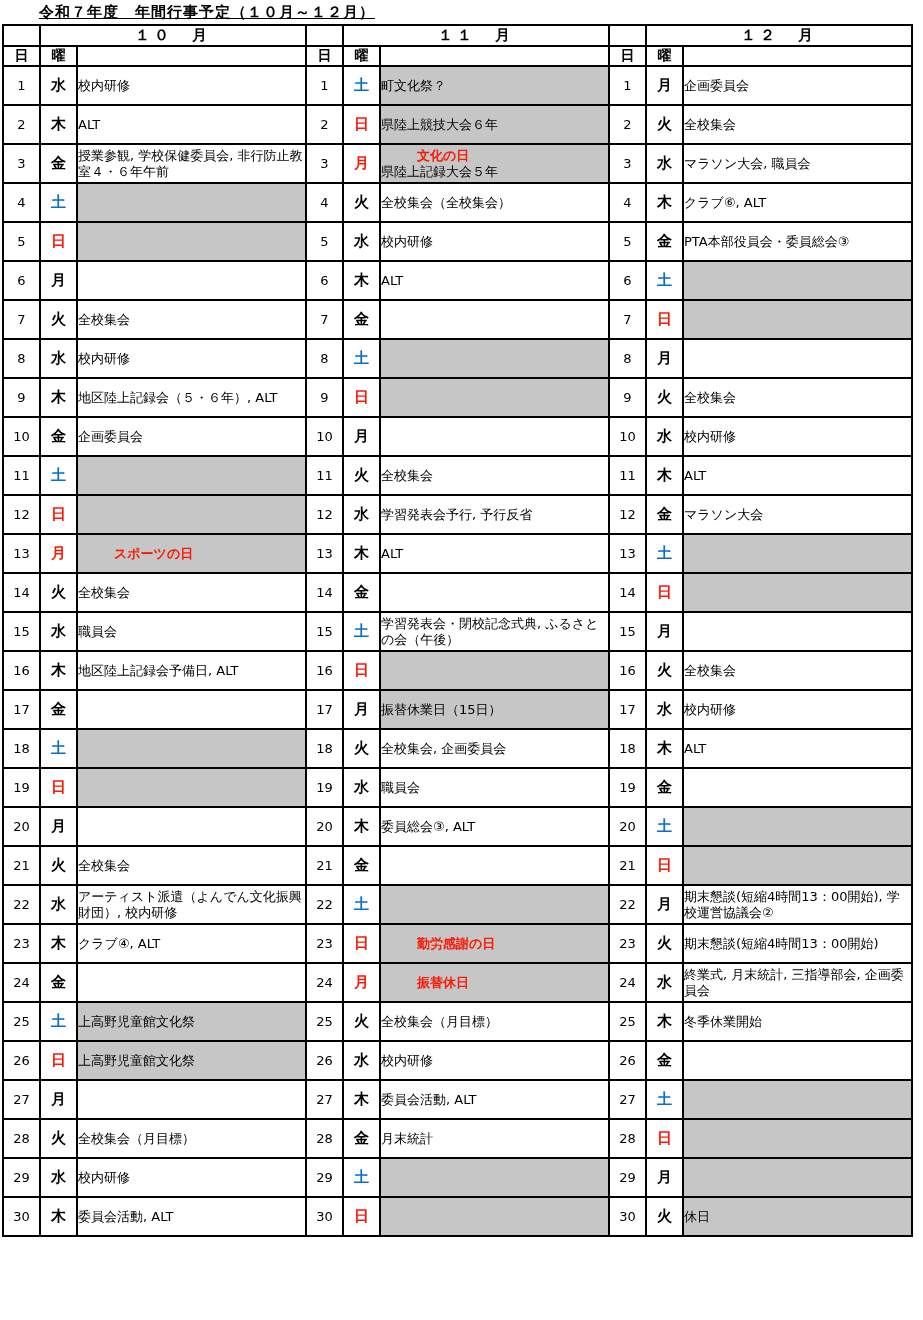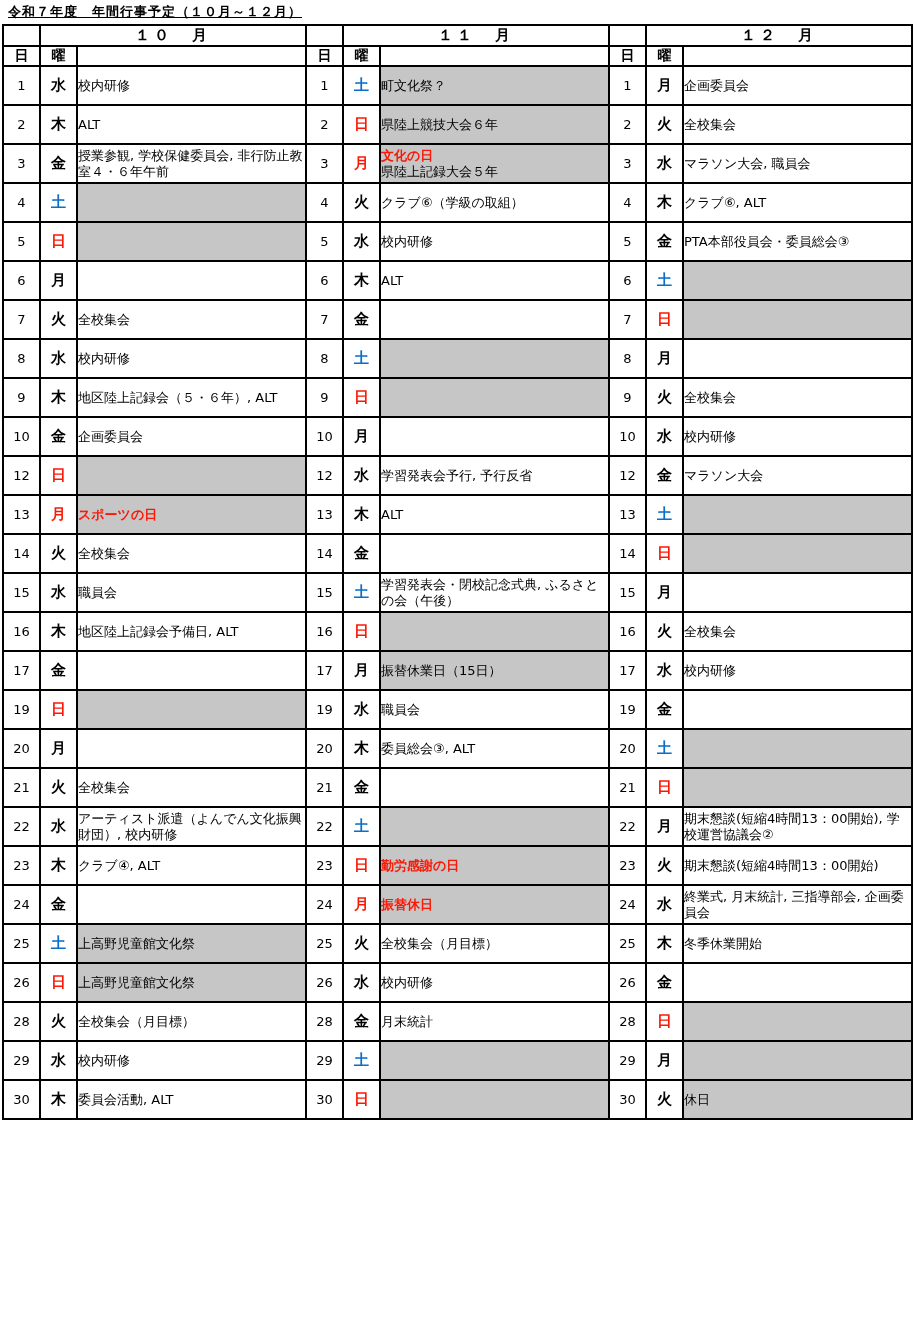--- a/index.html
+++ b/index.html
@@ -3,27 +3,28 @@
 <meta charset="utf-8">
 <style>
   html, body { margin: 0; padding: 0; background: #ffffff; }
   body {
     font-family: "DejaVu Sans", "Liberation Sans", sans-serif;
     color: #000;
     width: 923px;
   }
   .page { padding: 1px 0 0 2px; }
   .title {
-    font-size: 13px;
+    font-size: 15px;
     font-weight: bold;
     text-decoration: underline;
     padding: 1px 12px 2px 6px;
     letter-spacing: 1px;
     line-height: 20px;
     white-space: nowrap;
+    margin-left: 31px;
   }
   table.cal {
     border-collapse: collapse;
     table-layout: fixed;
     width: 783px;
   }
   table.cal td {
     border: 2px solid #000;
     padding: 0;
     overflow: hidden;
@@ -56,21 +57,21 @@
   }
   .wd-b { color: var(--saturday_blue); }
   .wd-r { color: var(--holiday_red); }
   .c-evt {
     font-size: 13px;
     line-height: 1.22;
     padding: 1px 2px 1px 4px;
   }
   .bg-gray { background: var(--closed_gray); }
   .evt-line { display: block; }
-  .txt-red { color: var(--holiday_red); font-weight: bold; }
+  .txt-red { color: var(--holiday_red); font-weight: bold; padding-left: 36px; }
   .c-diag { position: relative; background: #fff; }
   .c-diag svg { position: absolute; left: 0; top: 0; width: 100%; height: 100%; display: block; }
 </style>
 </head>
 <body>
 
 <div class="page">
   <div class="title">令和７年度　年間行事予定（１０月～１２月）</div>
 
   <table class="cal">
@@ -159,21 +160,21 @@
             <span class="evt-line">マラソン大会, 職員会</span>
           </td>
         </tr>
         <tr>
           <td class="c-daynum">4</td>
           <td class="c-wd wd-b">土</td>
           <td class="c-evt bg-gray"></td>
           <td class="c-daynum">4</td>
           <td class="c-wd">火</td>
           <td class="c-evt">
-            <span class="evt-line">クラブ⑥（学級の取組）</span>
+            <span class="evt-line">全校集会（全校集会）</span>
           </td>
           <td class="c-daynum">4</td>
           <td class="c-wd">木</td>
           <td class="c-evt">
             <span class="evt-line">クラブ⑥, ALT</span>
           </td>
         </tr>
         <tr>
           <td class="c-daynum">5</td>
           <td class="c-wd wd-r">日</td>
@@ -249,20 +250,35 @@
           <td class="c-evt">
             <span class="evt-line">企画委員会</span>
           </td>
           <td class="c-daynum">10</td>
           <td class="c-wd">月</td>
           <td class="c-evt"></td>
           <td class="c-daynum">10</td>
           <td class="c-wd">水</td>
           <td class="c-evt">
             <span class="evt-line">校内研修</span>
+          </td>
+        </tr>
+        <tr>
+          <td class="c-daynum">11</td>
+          <td class="c-wd wd-b">土</td>
+          <td class="c-evt bg-gray"></td>
+          <td class="c-daynum">11</td>
+          <td class="c-wd">火</td>
+          <td class="c-evt">
+            <span class="evt-line">全校集会</span>
+          </td>
+          <td class="c-daynum">11</td>
+          <td class="c-wd">木</td>
+          <td class="c-evt">
+            <span class="evt-line">ALT</span>
           </td>
         </tr>
         <tr>
           <td class="c-daynum">12</td>
           <td class="c-wd wd-r">日</td>
           <td class="c-evt bg-gray"></td>
           <td class="c-daynum">12</td>
           <td class="c-wd">水</td>
           <td class="c-evt">
             <span class="evt-line">学習発表会予行, 予行反省</span>
@@ -340,20 +356,35 @@
           <td class="c-evt bg-gray">
             <span class="evt-line">振替休業日（15日）</span>
           </td>
           <td class="c-daynum">17</td>
           <td class="c-wd">水</td>
           <td class="c-evt">
             <span class="evt-line">校内研修</span>
           </td>
         </tr>
         <tr>
+          <td class="c-daynum">18</td>
+          <td class="c-wd wd-b">土</td>
+          <td class="c-evt bg-gray"></td>
+          <td class="c-daynum">18</td>
+          <td class="c-wd">火</td>
+          <td class="c-evt">
+            <span class="evt-line">全校集会, 企画委員会</span>
+          </td>
+          <td class="c-daynum">18</td>
+          <td class="c-wd">木</td>
+          <td class="c-evt">
+            <span class="evt-line">ALT</span>
+          </td>
+        </tr>
+        <tr>
           <td class="c-daynum">19</td>
           <td class="c-wd wd-r">日</td>
           <td class="c-evt bg-gray"></td>
           <td class="c-daynum">19</td>
           <td class="c-wd">水</td>
           <td class="c-evt">
             <span class="evt-line">職員会</span>
           </td>
           <td class="c-daynum">19</td>
           <td class="c-wd">金</td>
@@ -456,20 +487,33 @@
             <span class="evt-line">上高野児童館文化祭</span>
           </td>
           <td class="c-daynum">26</td>
           <td class="c-wd">水</td>
           <td class="c-evt">
             <span class="evt-line">校内研修</span>
           </td>
           <td class="c-daynum">26</td>
           <td class="c-wd">金</td>
           <td class="c-evt"></td>
+        </tr>
+        <tr>
+          <td class="c-daynum">27</td>
+          <td class="c-wd">月</td>
+          <td class="c-evt"></td>
+          <td class="c-daynum">27</td>
+          <td class="c-wd">木</td>
+          <td class="c-evt">
+            <span class="evt-line">委員会活動, ALT</span>
+          </td>
+          <td class="c-daynum">27</td>
+          <td class="c-wd wd-b">土</td>
+          <td class="c-evt bg-gray"></td>
         </tr>
         <tr>
           <td class="c-daynum">28</td>
           <td class="c-wd">火</td>
           <td class="c-evt">
             <span class="evt-line">全校集会（月目標）</span>
           </td>
           <td class="c-daynum">28</td>
           <td class="c-wd">金</td>
           <td class="c-evt">

